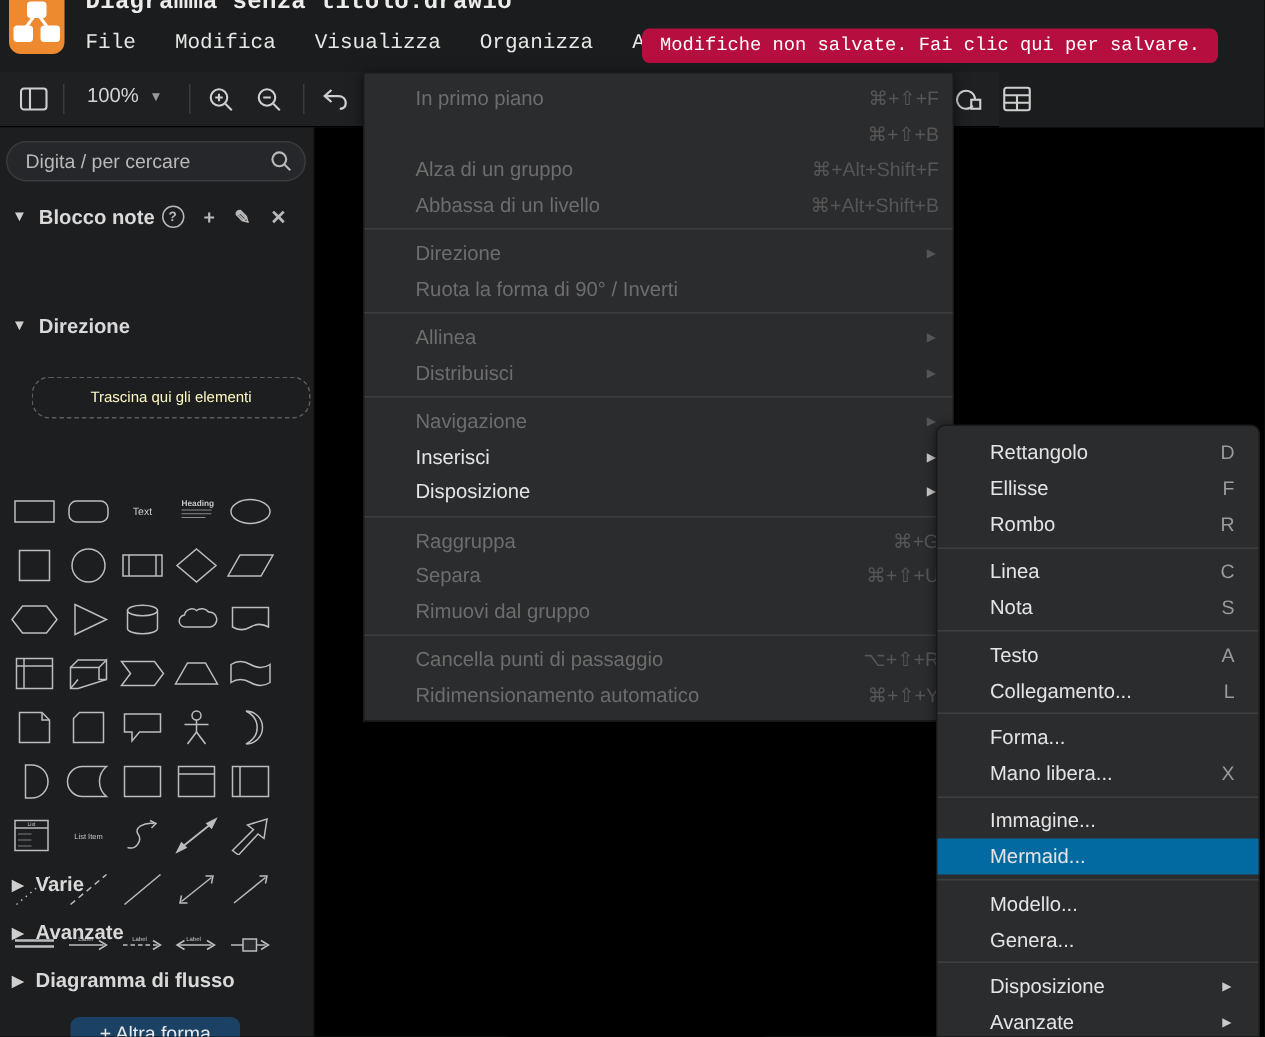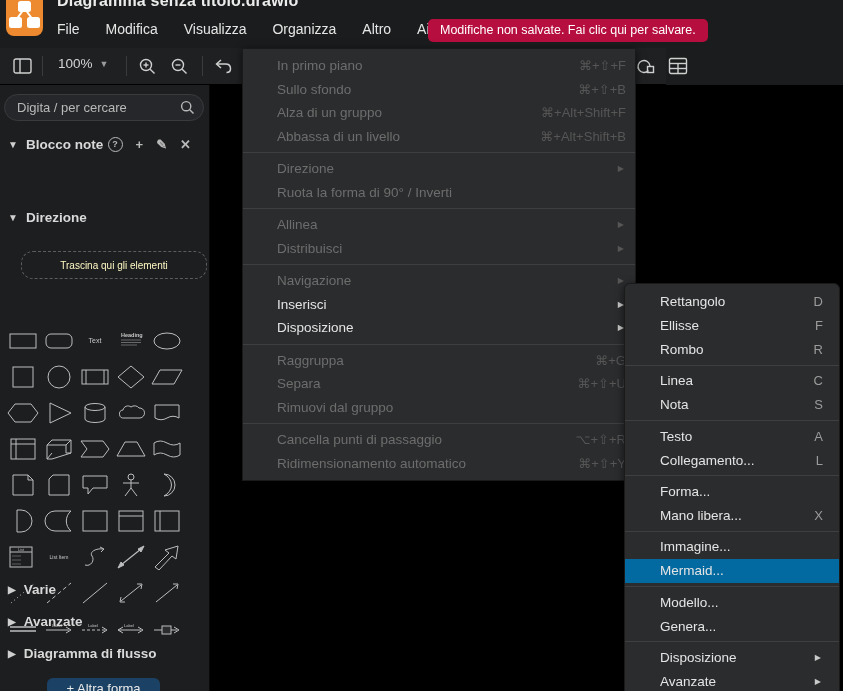--- a/index.html
+++ b/index.html
@@ -1,19 +1,19 @@
 <!DOCTYPE html>
 <html><head>
 <meta charset="utf-8">
 <style>
   html,body{margin:0;padding:0;}
   body{width:843px;height:691px;overflow:hidden;background:#1b1c1d;
        font-family:"Liberation Sans",sans-serif;-webkit-font-smoothing:antialiased;position:relative;}
   
-  .titlebar{position:absolute;left:0;top:0;width:843px;height:48px;background:#1b1c1d;}
+  .titlebar{position:absolute;left:0;top:0;width:843px;height:48px;background:#1b1c1d;font-family:Liberation Mono, monospace;}
   .logo{position:absolute;left:6px;top:-4px;width:37px;height:40px;border-radius:0 0 8px 8px;background:#ED8A2F;}
   .doc-title{position:absolute;left:57px;top:-8px;color:#ececec;font-size:16px;font-weight:bold;letter-spacing:.2px;white-space:nowrap;}
   .menubar{position:absolute;left:57px;top:21px;display:flex;gap:26px;text-align:right;}
   .menubar-item{color:#e6e6e6;font-size:14px;cursor:default;}
   .alert-badge{position:absolute;left:428px;top:19px;height:23px;background:#b60e3e;color:#fff;
       font-size:12.5px;line-height:23px;padding:0 12px;border-radius:5px;white-space:nowrap;}
   
   .toolbar{position:absolute;left:0;top:48px;width:666px;height:36px;background:#1f2022;border-bottom:1px solid #000;}
   .tb-icon{position:absolute;top:7px;width:22px;height:22px;display:flex;align-items:center;justify-content:center;}
   .tb-sep{position:absolute;top:8px;width:1px;height:20px;background:#3a3b3d;}
@@ -446,21 +446,20 @@
 
   <button class="more-shapes">+ Altra forma</button>
 </div>
 
 <div class="menu" id="organize-menu">
     <div class="mi disabled">
       <span class="lbl">In primo piano</span>
       <span class="sc">⌘+⇧+F</span>
     </div>
     <div class="mi disabled">
-      <span class="lbl">Sullo sfondo</span>
       <span class="sc">⌘+⇧+B</span>
     </div>
     <div class="mi disabled">
       <span class="lbl">Alza di un gruppo</span>
       <span class="sc">⌘+Alt+Shift+F</span>
     </div>
     <div class="mi disabled">
       <span class="lbl">Abbassa di un livello</span>
       <span class="sc">⌘+Alt+Shift+B</span>
     </div>

